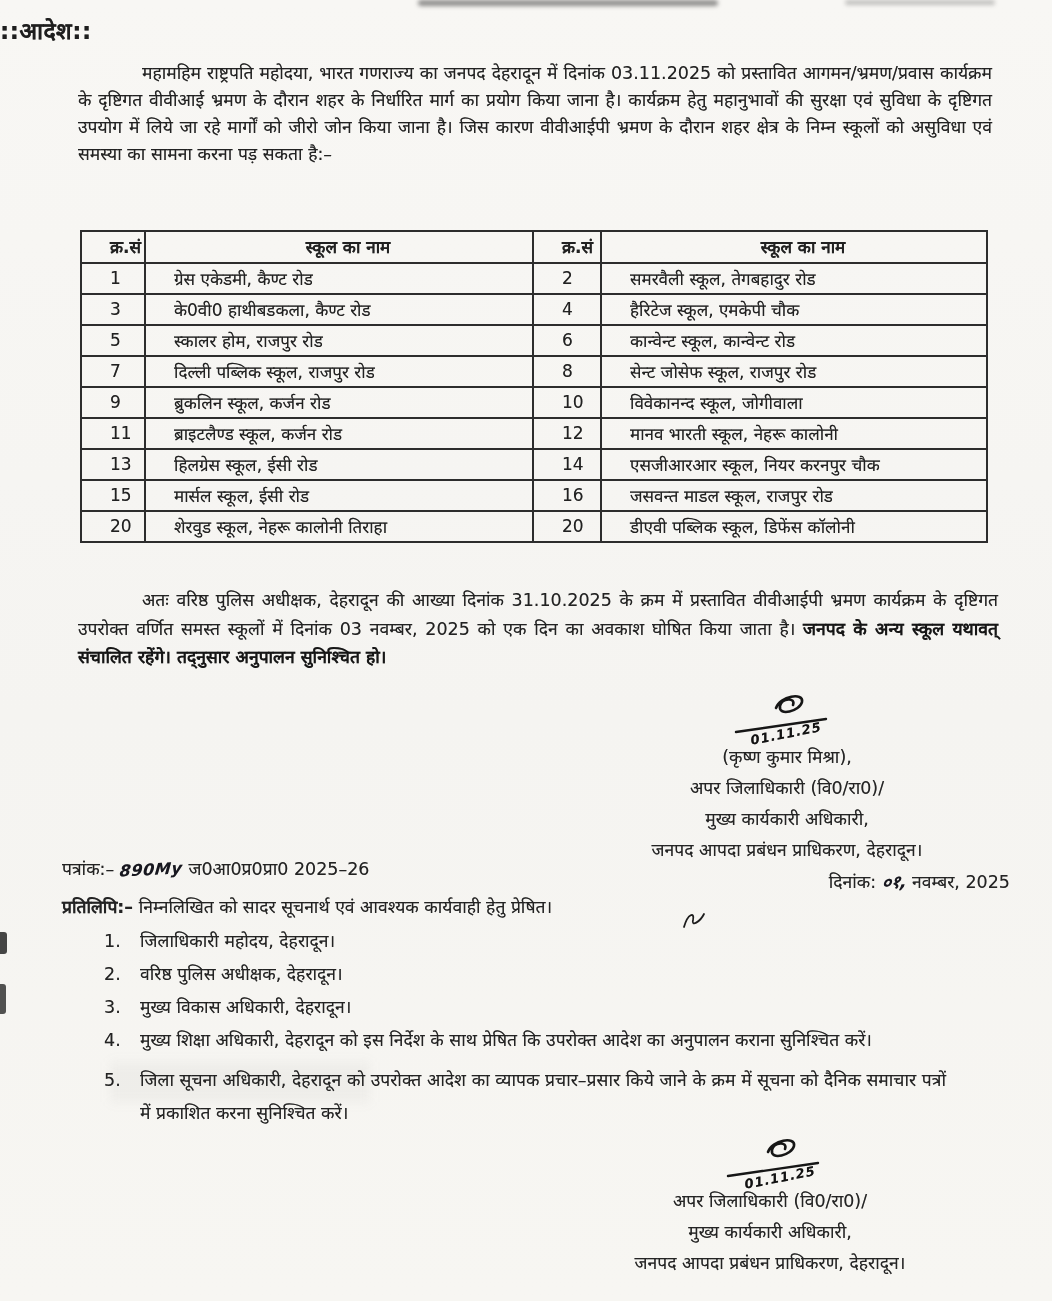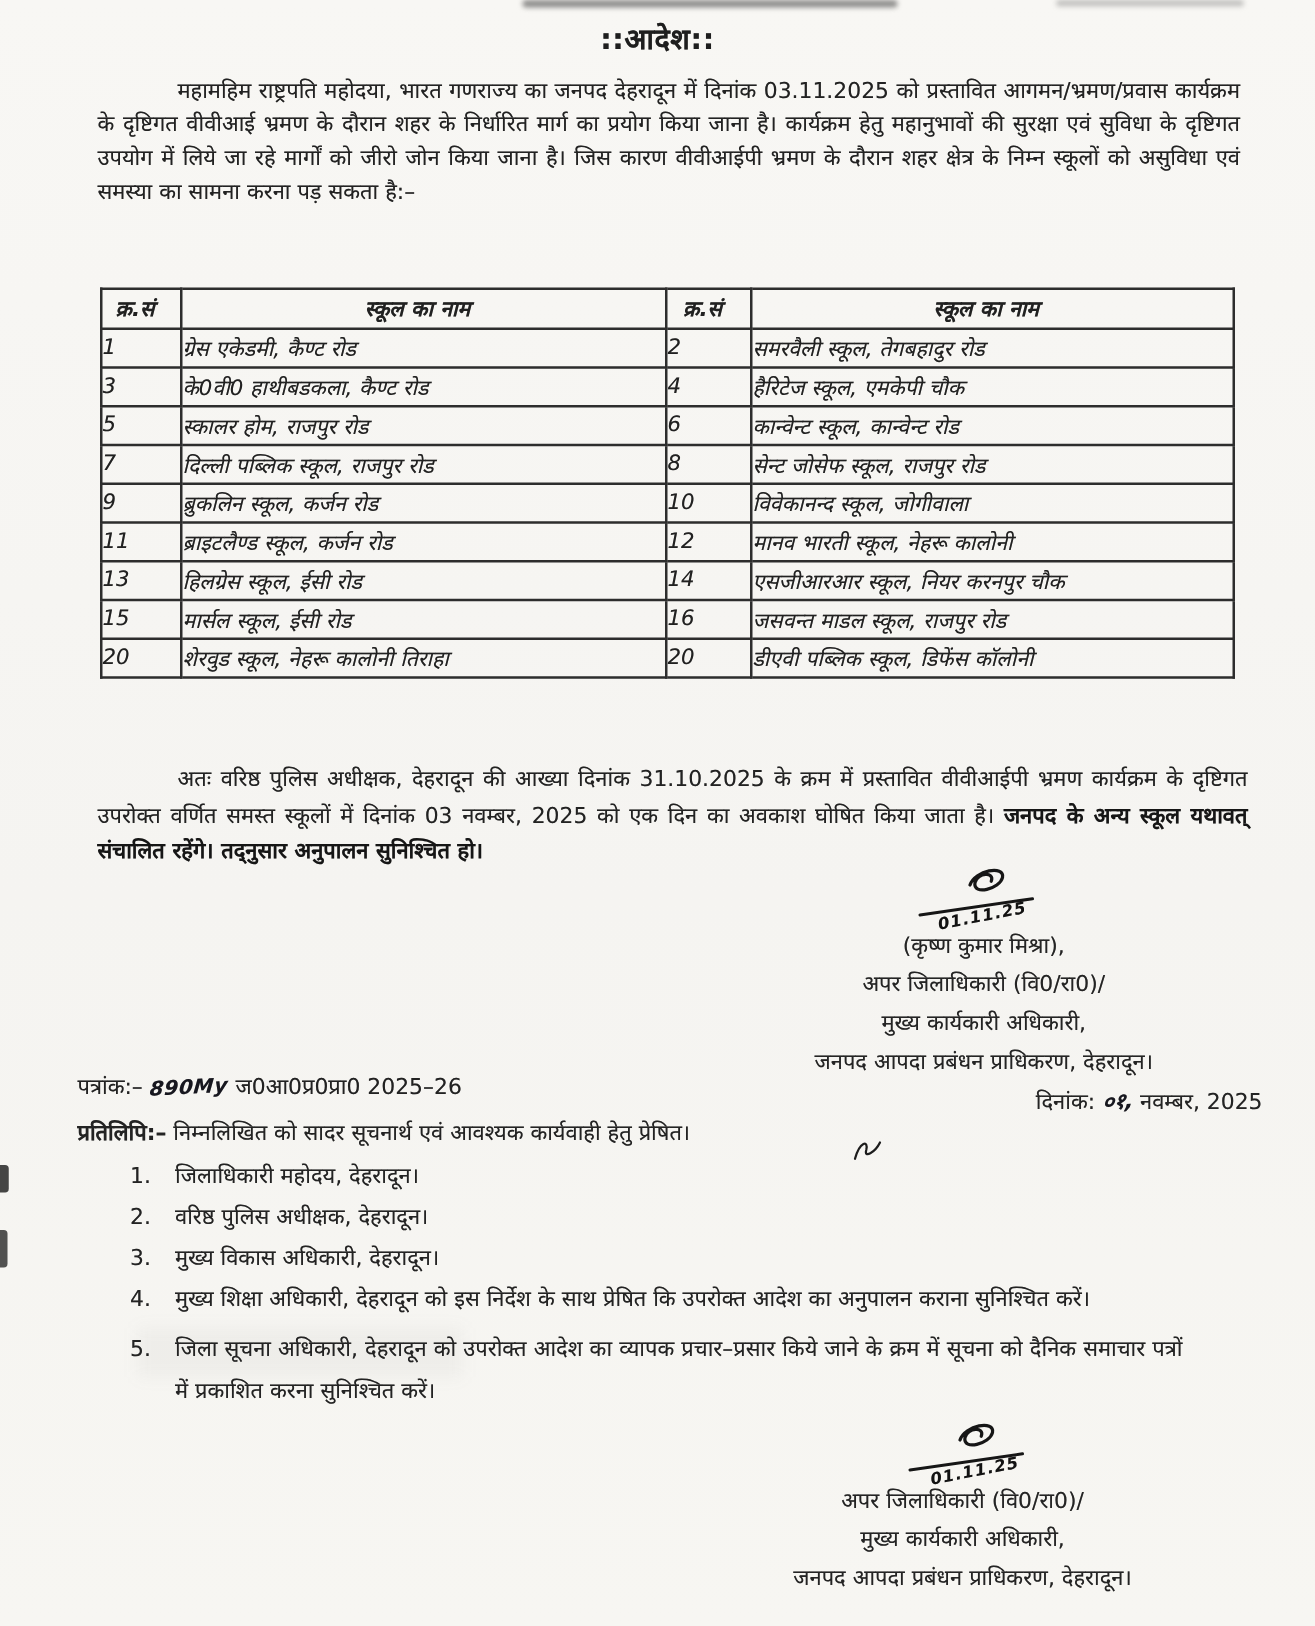--- a/index.html
+++ b/index.html
@@ -11,44 +11,44 @@
   }
   .page {
     position: relative;
     width: 1052px; height: 1301px;
     background: linear-gradient(180deg,#f8f7f4 0%,#f5f4f1 55%,#f7f6f2 100%);
     overflow: hidden;
     -webkit-font-smoothing: antialiased;
   }
   .doc-title {
     position: absolute; top: 14px; left: 0; width: 100%;
-    text-align: center; font-size: 23px; font-weight: 700;
+    font-size: 23px; font-weight: 700;
     letter-spacing: .5px; color: #1e1e1e;
     text-shadow: 0 0 .5px rgba(0,0,0,.5);
   }
   .para {
     position: absolute;
     font-size: 17.5px; line-height: 27px;
     text-align: justify; color: #222;
     text-shadow: 0 0 .4px rgba(0,0,0,.35);
   }
   .para1 { top: 60px; left: 78px; width: 914px; text-indent: 64px; }
-  .para2 { top: 586px; left: 78px; width: 920px; line-height: 28.5px; text-indent: 64px; margin-top: 24px; }
+  .para2 { top: 586px; left: 78px; width: 920px; line-height: 28.5px; text-indent: 64px; }
   .para2 b { color: #161616; }
 
   table.schools {
     position: absolute; top: 230px; left: 80px;
     width: 906px; border-collapse: collapse; table-layout: fixed;
     font-size: 17px; color: #212121;
     text-shadow: 0 0 .4px rgba(0,0,0,.35);
   }
   table.schools td, table.schools th {
     border: 2px solid #2d2d2d;
-    padding: 2px 10px 3px 0;
-    height: 31px; overflow: hidden; white-space: nowrap; font-style: italic;
+    padding: 2px 10px 3px 28px;
+    height: 31px; overflow: hidden; white-space: nowrap;
   }
   table.schools th { font-weight: 700; text-align: center; height: 32px; }
   td.sn { padding-left: 12px; }
   col.c-sn1 { width: 64px; } col.c-name1 { width: 388px; }
   col.c-sn2 { width: 68px; } col.c-name2 { width: 386px; }
 
   .sig-block {
     position: absolute; text-align: center;
     font-size: 17.5px; line-height: 31px; color: #242424;
     text-shadow: 0 0 .4px rgba(0,0,0,.35);

